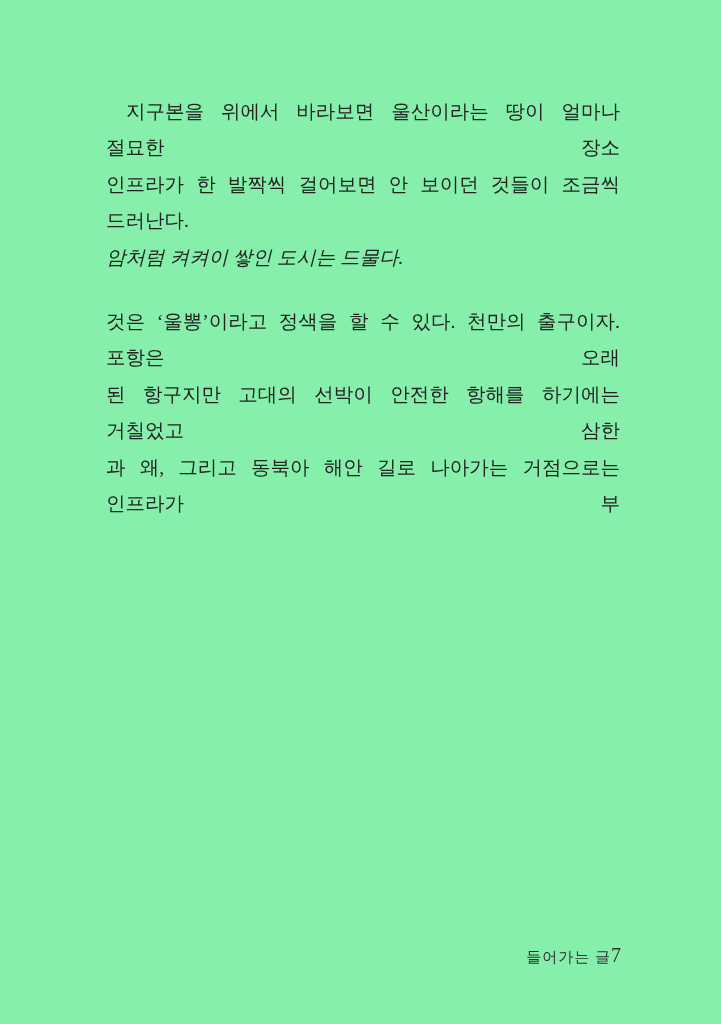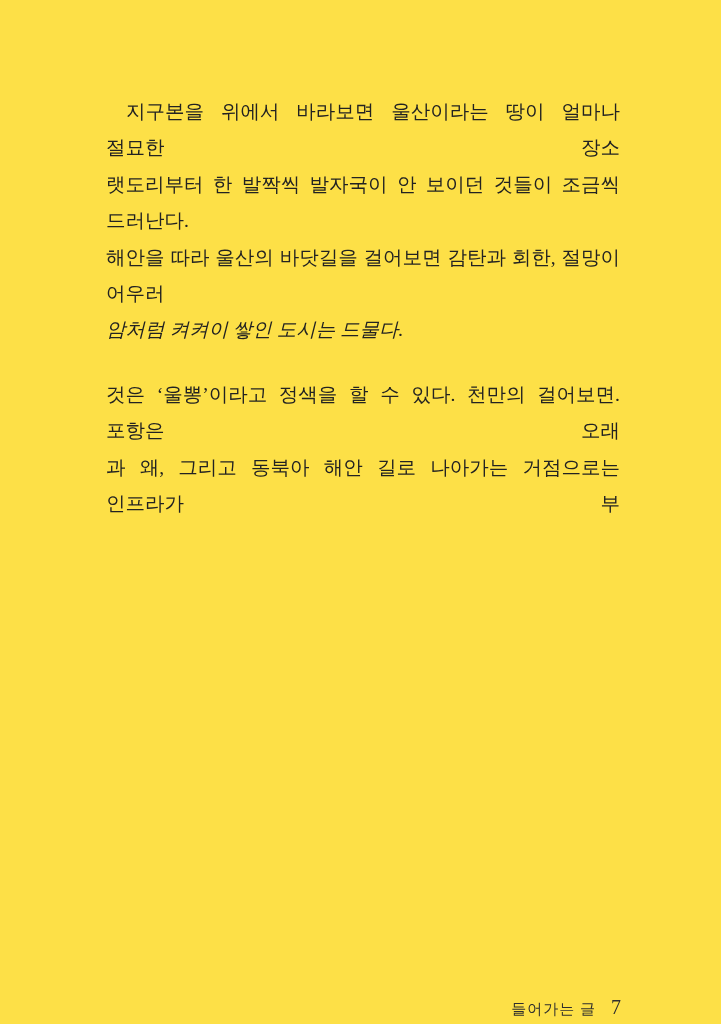--- a/index.html
+++ b/index.html
@@ -5,21 +5,21 @@
   html, body {
     margin: 0;
     padding: 0;
     background: #e8e8e8;
   }
   .page {
     position: relative;
     width: 721px;
     height: 1024px;
     margin: 0 auto;
-    background: #fde047;
+    background: #86efac;
     overflow: hidden;
     font-family: "Liberation Serif", "DejaVu Serif", serif;
   }
   .text-block {
     position: absolute;
     left: 106px;
     top: 94px;
     width: 514px;
     color: #222222;
   }
@@ -37,47 +37,46 @@
   .line.first-line {
     text-indent: 20px;
   }
   .line.last-line {
     text-align-last: left;
     font-style: italic;
   }
   .footer {
     position: absolute;
     right: 100px;
-    top: 996px;
+    top: 944px;
     display: flex;
     align-items: baseline;
-    gap: 15px;
     color: #2e2e2e;
   }
   .footer .section-label {
     font-size: 15px;
     letter-spacing: 1px;
   }
   .footer .page-number {
     font-size: 20px;
   }
 </style>
 </head>
 <body>
 
 <div class="page">
   <div class="text-block" id="text-block">
       <div class="paragraph">
         <div class="line first-line">지구본을 위에서 바라보면 울산이라는 땅이 얼마나 절묘한 장소</div>
-        <div class="line">랫도리부터 한 발짝씩 발자국이 안 보이던 것들이 조금씩 드러난다.</div>
-        <div class="line">해안을 따라 울산의 바닷길을 걸어보면 감탄과 회한, 절망이 어우러</div>
+        <div class="line">인프라가 한 발짝씩 걸어보면 안 보이던 것들이 조금씩 드러난다.</div>
         <div class="line last-line">암처럼 켜켜이 쌓인 도시는 드물다.</div>
       </div>
       <div class="paragraph">
-        <div class="line">것은 ‘울뽕’이라고 정색을 할 수 있다. 천만의 걸어보면. 포항은 오래</div>
+        <div class="line">것은 ‘울뽕’이라고 정색을 할 수 있다. 천만의 출구이자. 포항은 오래</div>
+        <div class="line">된 항구지만 고대의 선박이 안전한 항해를 하기에는 거칠었고 삼한</div>
         <div class="line">과 왜, 그리고 동북아 해안 길로 나아가는 거점으로는 인프라가 부</div>
       </div>
     </div>
   <div class="footer">
     <span class="section-label">들어가는 글</span>
     <span class="page-number">7</span>
   </div>
 </div>
 
 </body></html>

